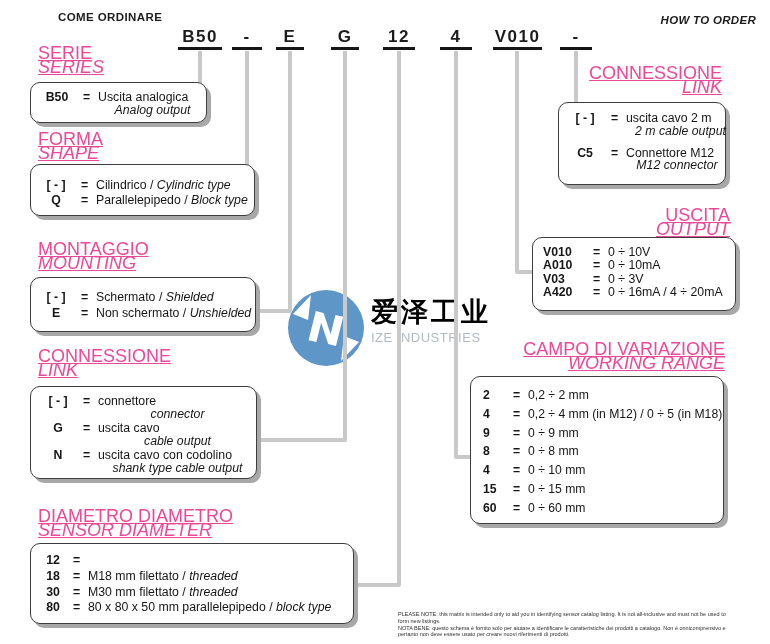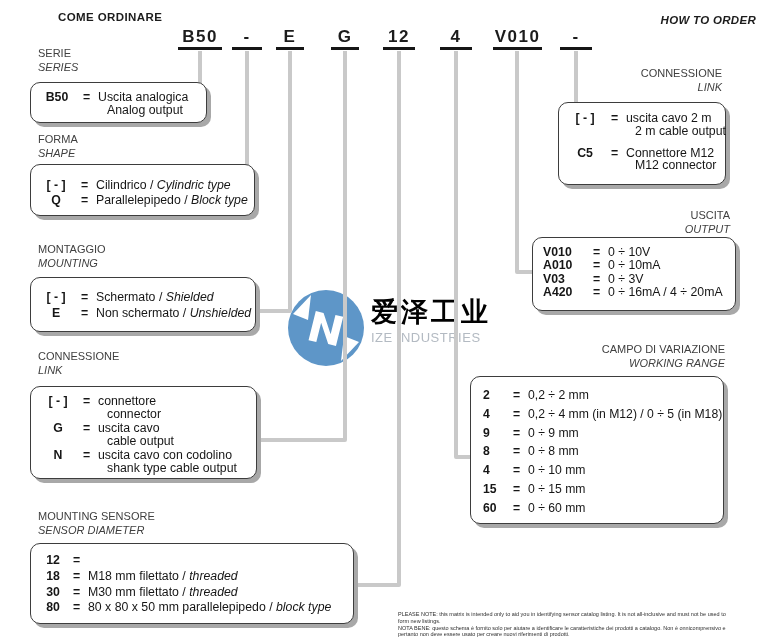--- a/index.html
+++ b/index.html
@@ -7,32 +7,32 @@
          font-family:"Liberation Sans",sans-serif;color:#1c1c1c;}
   
   .title-left{position:absolute;left:58px;top:11px;font-size:11.5px;font-weight:bold;letter-spacing:.4px;z-index:5;}
   .title-right{position:absolute;right:14px;top:14px;font-size:11.5px;font-weight:bold;font-style:italic;letter-spacing:.3px;z-index:5;}
   
   .seg{position:absolute;top:28px;height:19px;text-align:center;font-size:17px;font-weight:bold;
        letter-spacing:1.5px;border-bottom:3px solid #161616;z-index:5;line-height:18px;}
   
   .lines{position:absolute;left:0;top:0;z-index:2;}
   
-  .label{position:absolute;font-size:11px;line-height:13.5px;color:#404040;z-index:4;}
+  .label{position:absolute;font-size:18px;line-height:13.5px;color:#ec4899;z-index:4;text-decoration:underline;}
   .label .en{font-style:italic;}
   .label.right{text-align:right;}
   
   .box{position:absolute;background:#fff;border:1.5px solid #3d3d3d;border-radius:10px;
        box-shadow:4px 4px 0 0 #a8a8a8;z-index:3;font-size:12.3px;color:#161616;box-sizing:border-box;}
   .row{display:grid;grid-template-columns:var(--c1,34px) 13px 1fr;column-gap:5px;white-space:nowrap;}
   .row .code{font-weight:bold;text-align:center;}
   .row.leftcode .code{text-align:left;}
   .row .eq{font-weight:bold;text-align:center;}
   .row .txt em, em{font-style:italic;}
-  .row .txt.en{padding-left:9px;}
+  .row .txt.en{font-style:italic;padding-left:9px;text-align:center;}
   
   .box-serie{left:30px;top:82px;width:177px;height:41px;padding:8px 8px 0 8px;line-height:13px;--c1:36px;}
   .box-forma{left:30px;top:164px;width:225px;height:52px;padding:13px 8px 0 8px;line-height:15px;--c1:34px;}
   .box-mont{left:30px;top:277px;width:226px;height:55px;padding:12px 8px 0 8px;line-height:15.5px;--c1:34px;}
   .box-connl{left:30px;top:386px;width:227px;height:93px;padding:8px 8px 0 10px;line-height:13.4px;--c1:34px;}
   .box-diam{left:30px;top:543px;width:324px;height:81px;padding:9px 8px 0 10px;line-height:15.8px;--c1:24px;}
   .box-connr{left:558px;top:102px;width:168px;height:83px;padding:9px 6px 0 8px;line-height:12.8px;--c1:36px;}
   .box-connr .entry+.entry{margin-top:9px;}
   .box-usc{left:532px;top:237px;width:204px;height:74px;padding:8px 6px 0 10px;line-height:13.4px;--c1:42px;}
   .box-campo{left:470px;top:376px;width:254px;height:148px;padding:9px 6px 0 12px;line-height:18.8px;--c1:22px;font-size:12.2px;}
@@ -164,21 +164,21 @@
         <span class="txt">uscita cavo con codolino</span>
       </div>
     <div class="row">
         <span class="code"></span>
         <span class="eq"></span>
         <span class="txt en">shank type cable output</span>
       </div>
   </div>
 
   <div class="label" style="left:38px;top:510px;">
-    <div>MOUNTING SENSORE</div>
+    <div>DIAMETRO DIAMETRO</div>
     <div class="en">SENSOR DIAMETER</div>
   </div>
   <div class="box box-diam">
     <div class="row">
         <span class="code">12</span>
         <span class="eq">=</span>
       </div>
     <div class="row">
         <span class="code">18</span>
         <span class="eq">=</span>

